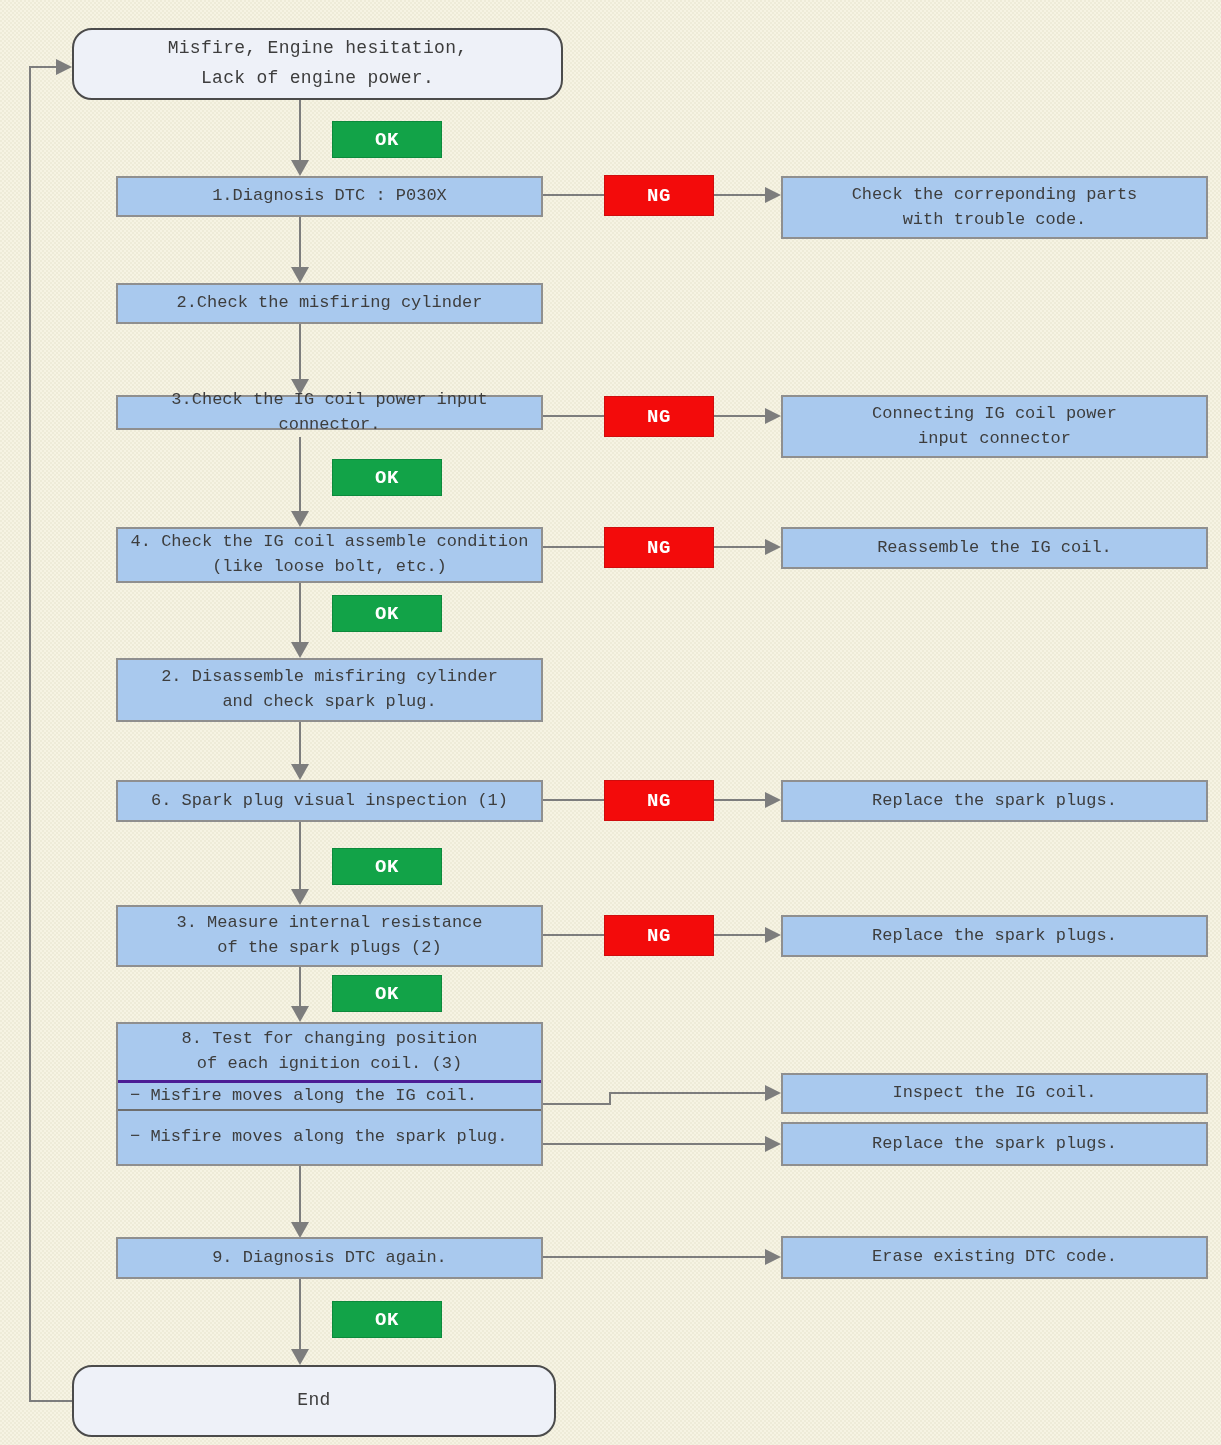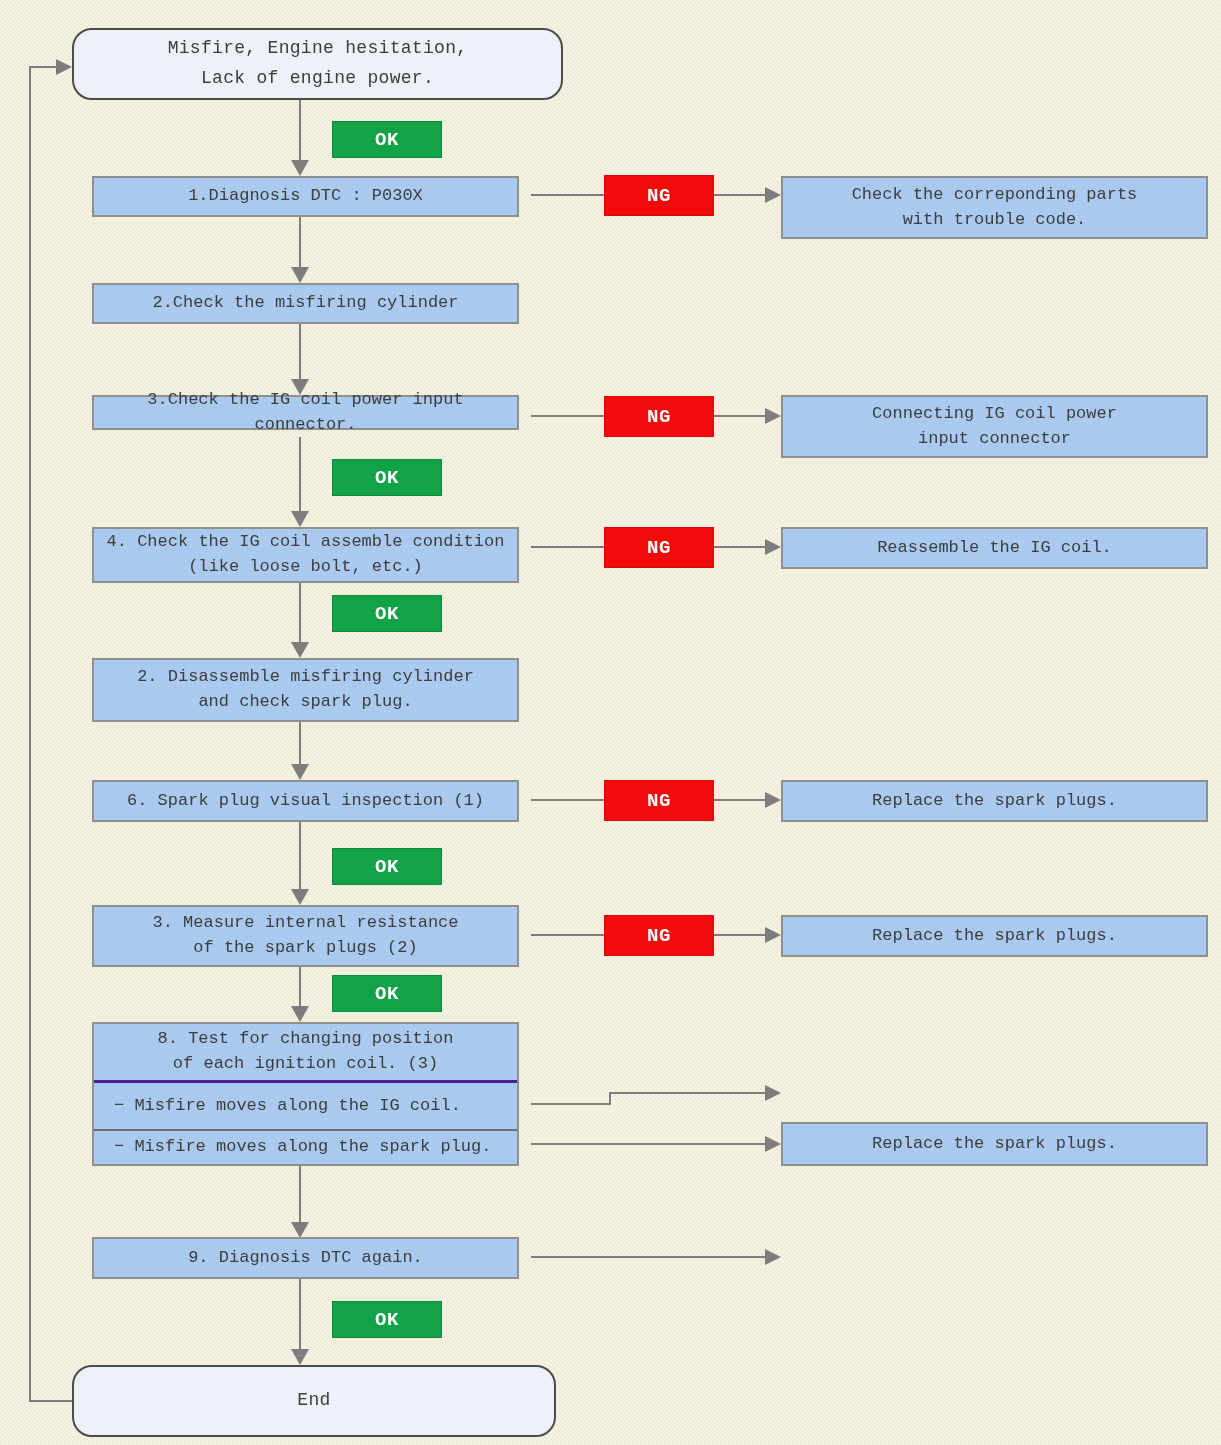--- a/index.html
+++ b/index.html
@@ -45,28 +45,28 @@
     background:var(--terminal-fill);
     border:2px solid var(--terminal-border);
     border-radius:20px;
     font-size:18px;line-height:1.65;letter-spacing:.3px;
   }
   .pbox,.abox{
     background:var(--node-fill);
     border:2px solid var(--node-border);
     font-size:17px;line-height:1.45;
   }
-  .pbox{left:92px;width:427px;}
+  .pbox{left:116px;width:427px;}
   .abox{left:781px;width:427px;}
   .composite{flex-direction:column;align-items:stretch;padding:0;}
   .composite .sub{display:flex;align-items:center;justify-content:center;
     white-space:pre-line;text-align:center;box-sizing:border-box;}
   .composite .sub.header{height:59px;border-bottom:3px solid #4c1d95;}
-  .composite .sub.case{height:48px;border-bottom:2px solid #6e6e6e;
-    justify-content:flex-start;padding-left:20px;text-align:left;}
+  .composite .sub.case{height:28px;border-bottom:2px solid #6e6e6e;
+    justify-content:flex-start;padding-left:12px;text-align:left;}
   .composite .sub.case.last{height:auto;flex:1;border-bottom:none;}
   .badge{
     position:absolute;width:110px;box-sizing:border-box;
     display:flex;align-items:center;justify-content:center;
     color:#ffffff;font-weight:bold;font-size:19px;letter-spacing:.5px;
   }
   .ng{background:var(--ng);height:41px;border:1px solid #cf0d0d;}
   .ok{background:var(--ok);height:37px;border:1px solid #0c8a3c;}
 </style>
 </head>
@@ -155,21 +155,23 @@
 
   <div class="tbox pbox" style="top:1237px;height:42px">9. Diagnosis DTC again.</div>
 
   <div class="tbox abox" style="top:176px;height:63px">Check the correponding parts
 with trouble code.</div>
   <div class="tbox abox" style="top:395px;height:63px">Connecting IG coil power
 input connector</div>
   <div class="tbox abox" style="top:527px;height:42px">Reassemble the IG coil.</div>
   <div class="tbox abox" style="top:780px;height:42px">Replace the spark plugs.</div>
   <div class="tbox abox" style="top:915px;height:42px">Replace the spark plugs.</div>
+  <div class="tbox abox" style="top:1073px;height:41px">Inspect the IG coil.</div>
   <div class="tbox abox" style="top:1122px;height:44px">Replace the spark plugs.</div>
+  <div class="tbox abox" style="top:1236px;height:43px">Erase existing DTC code.</div>
 
   <div class="badge ng" style="left:604px;top:175px">NG</div>
   <div class="badge ng" style="left:604px;top:396px">NG</div>
   <div class="badge ng" style="left:604px;top:527px">NG</div>
   <div class="badge ng" style="left:604px;top:780px">NG</div>
   <div class="badge ng" style="left:604px;top:915px">NG</div>
 
   <div class="badge ok" style="left:332px;top:121px">OK</div>
   <div class="badge ok" style="left:332px;top:459px">OK</div>
   <div class="badge ok" style="left:332px;top:595px">OK</div>

